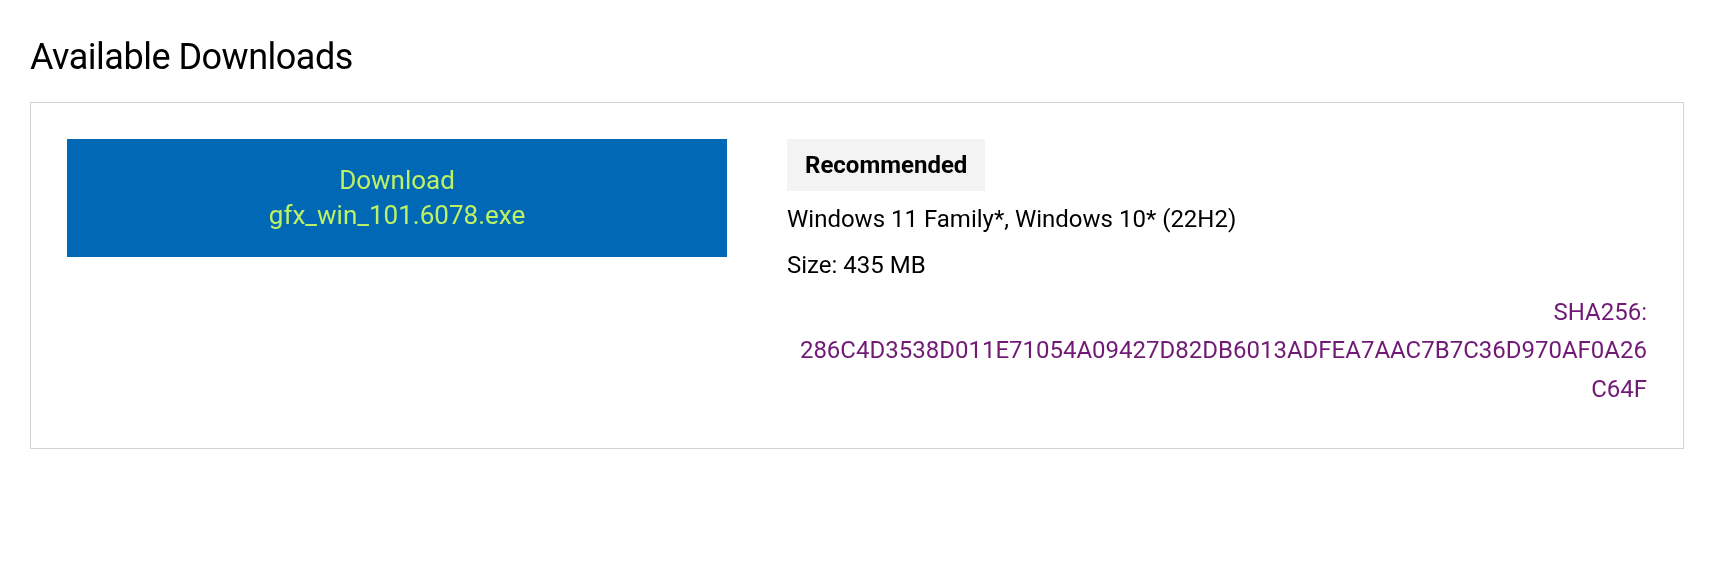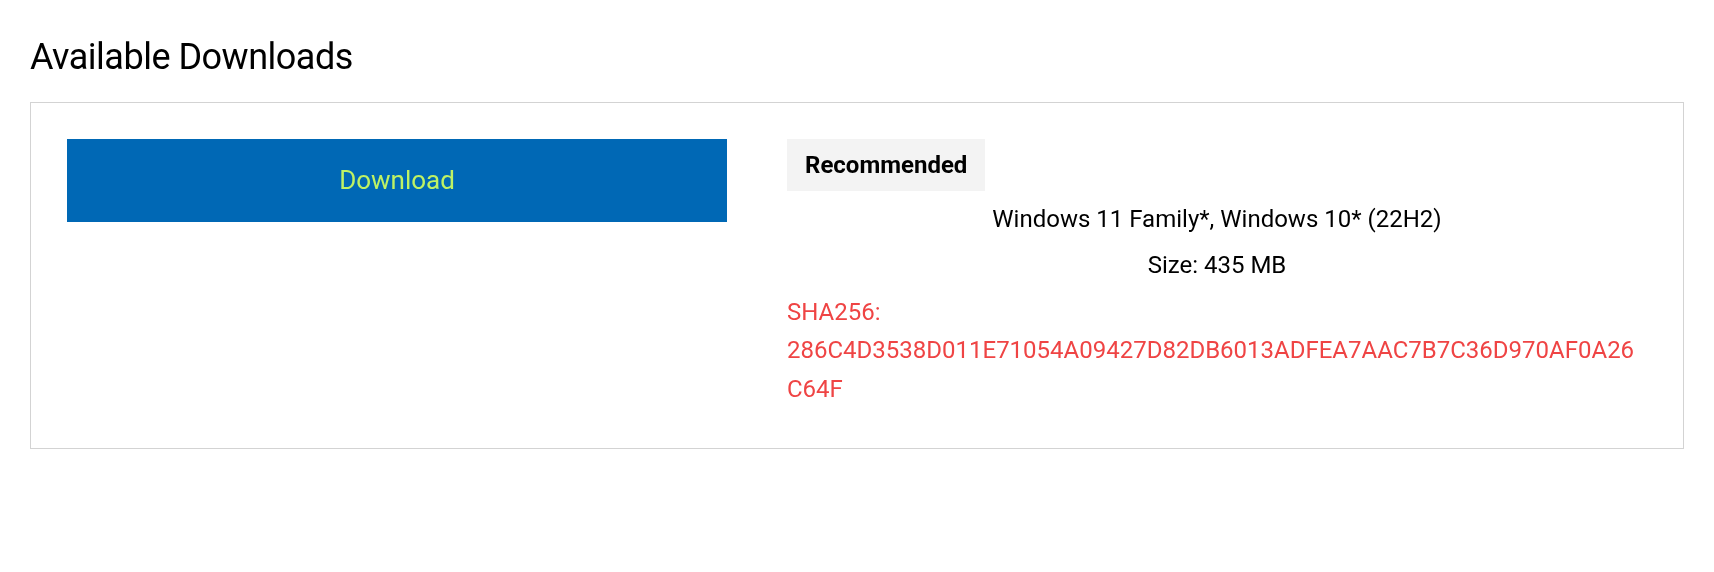--- a/index.html
+++ b/index.html
@@ -56,43 +56,44 @@
       font-size: 24px;
       padding: 12px 18px;
       display: inline-block;
       width: fit-content;
       color: #000000;
     }
     .info-line {
       font-size: 24px;
       line-height: 1.5;
       color: #000000;
-      text-align: center;
     }
     .sha-block {
       font-size: 24px;
       line-height: 1.6;
-      color: #ef4444;
+      color: #701a75;
       word-break: break-all;
+      text-align: right;
     }
     .sha-label {
       display: block;
     }
     .sha-value {
       display: block;
     }
   </style>
 </head>
 <body>
 
 <h2 class="section-title">Available Downloads</h2>
 
 <div class="download-card">
   <button class="download-button">
     <span class="dl-word">Download</span>
+    <span class="dl-file">gfx_win_101.6078.exe</span>
   </button>
 
   <div class="download-info">
     <div class="recommended-badge">Recommended</div>
 
     <div class="info-line">Windows 11 Family*, Windows 10* (22H2)</div>
 
     <div class="info-line">Size: 435 MB</div>
 
     <div class="sha-block">

